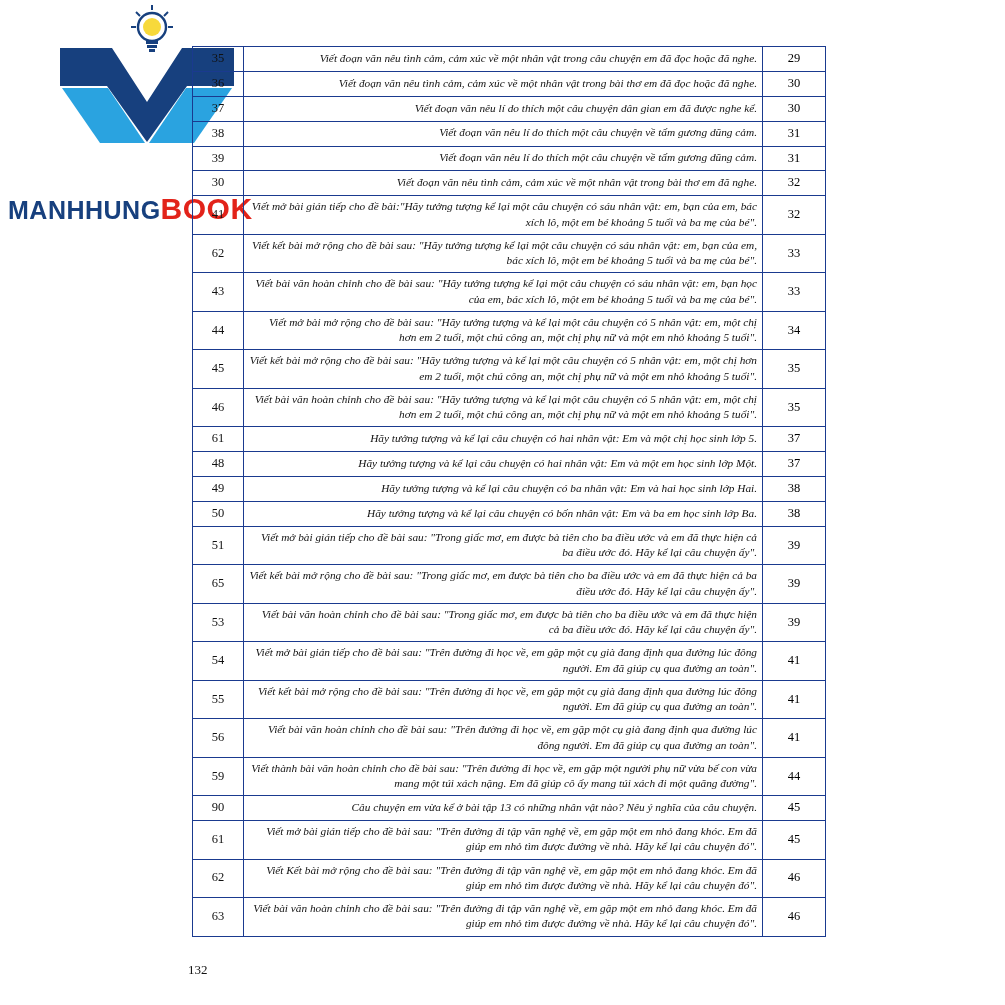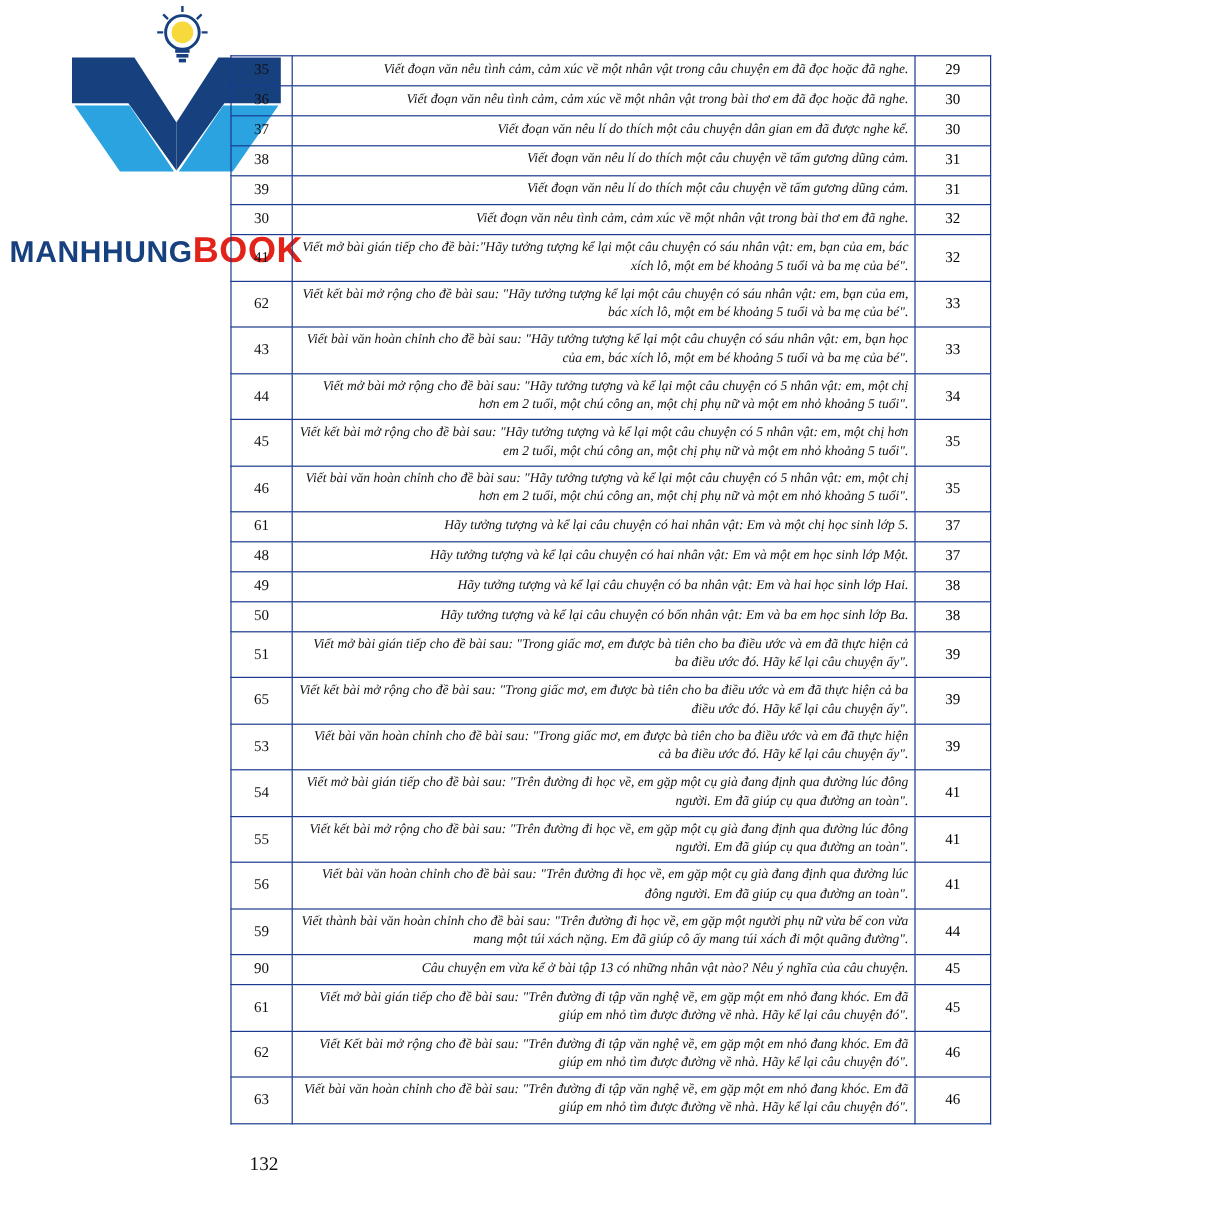--- a/index.html
+++ b/index.html
@@ -86,24 +86,24 @@
     width: 52px;
     text-align: center;
     font-style: normal;
     font-size: 12.5px;
     color: #000000;
   }
 
   
   #folio {
     position: absolute;
-    left: 208px;
+    left: 188px;
     top: 962px;
     font-family: "Liberation Serif", serif;
-    font-size: 16px;
+    font-size: 13px;
     color: #111111;
   }
 </style>
 </head>
 <body>
 
 <div id="watermark">
   <svg class="bulb" viewBox="0 0 54 54">
     <circle cx="27" cy="23" r="14" fill="none" stroke="#17407e" stroke-width="2.4"></circle>
     <circle cx="27" cy="23" r="9" fill="#f7d93b"></circle>

